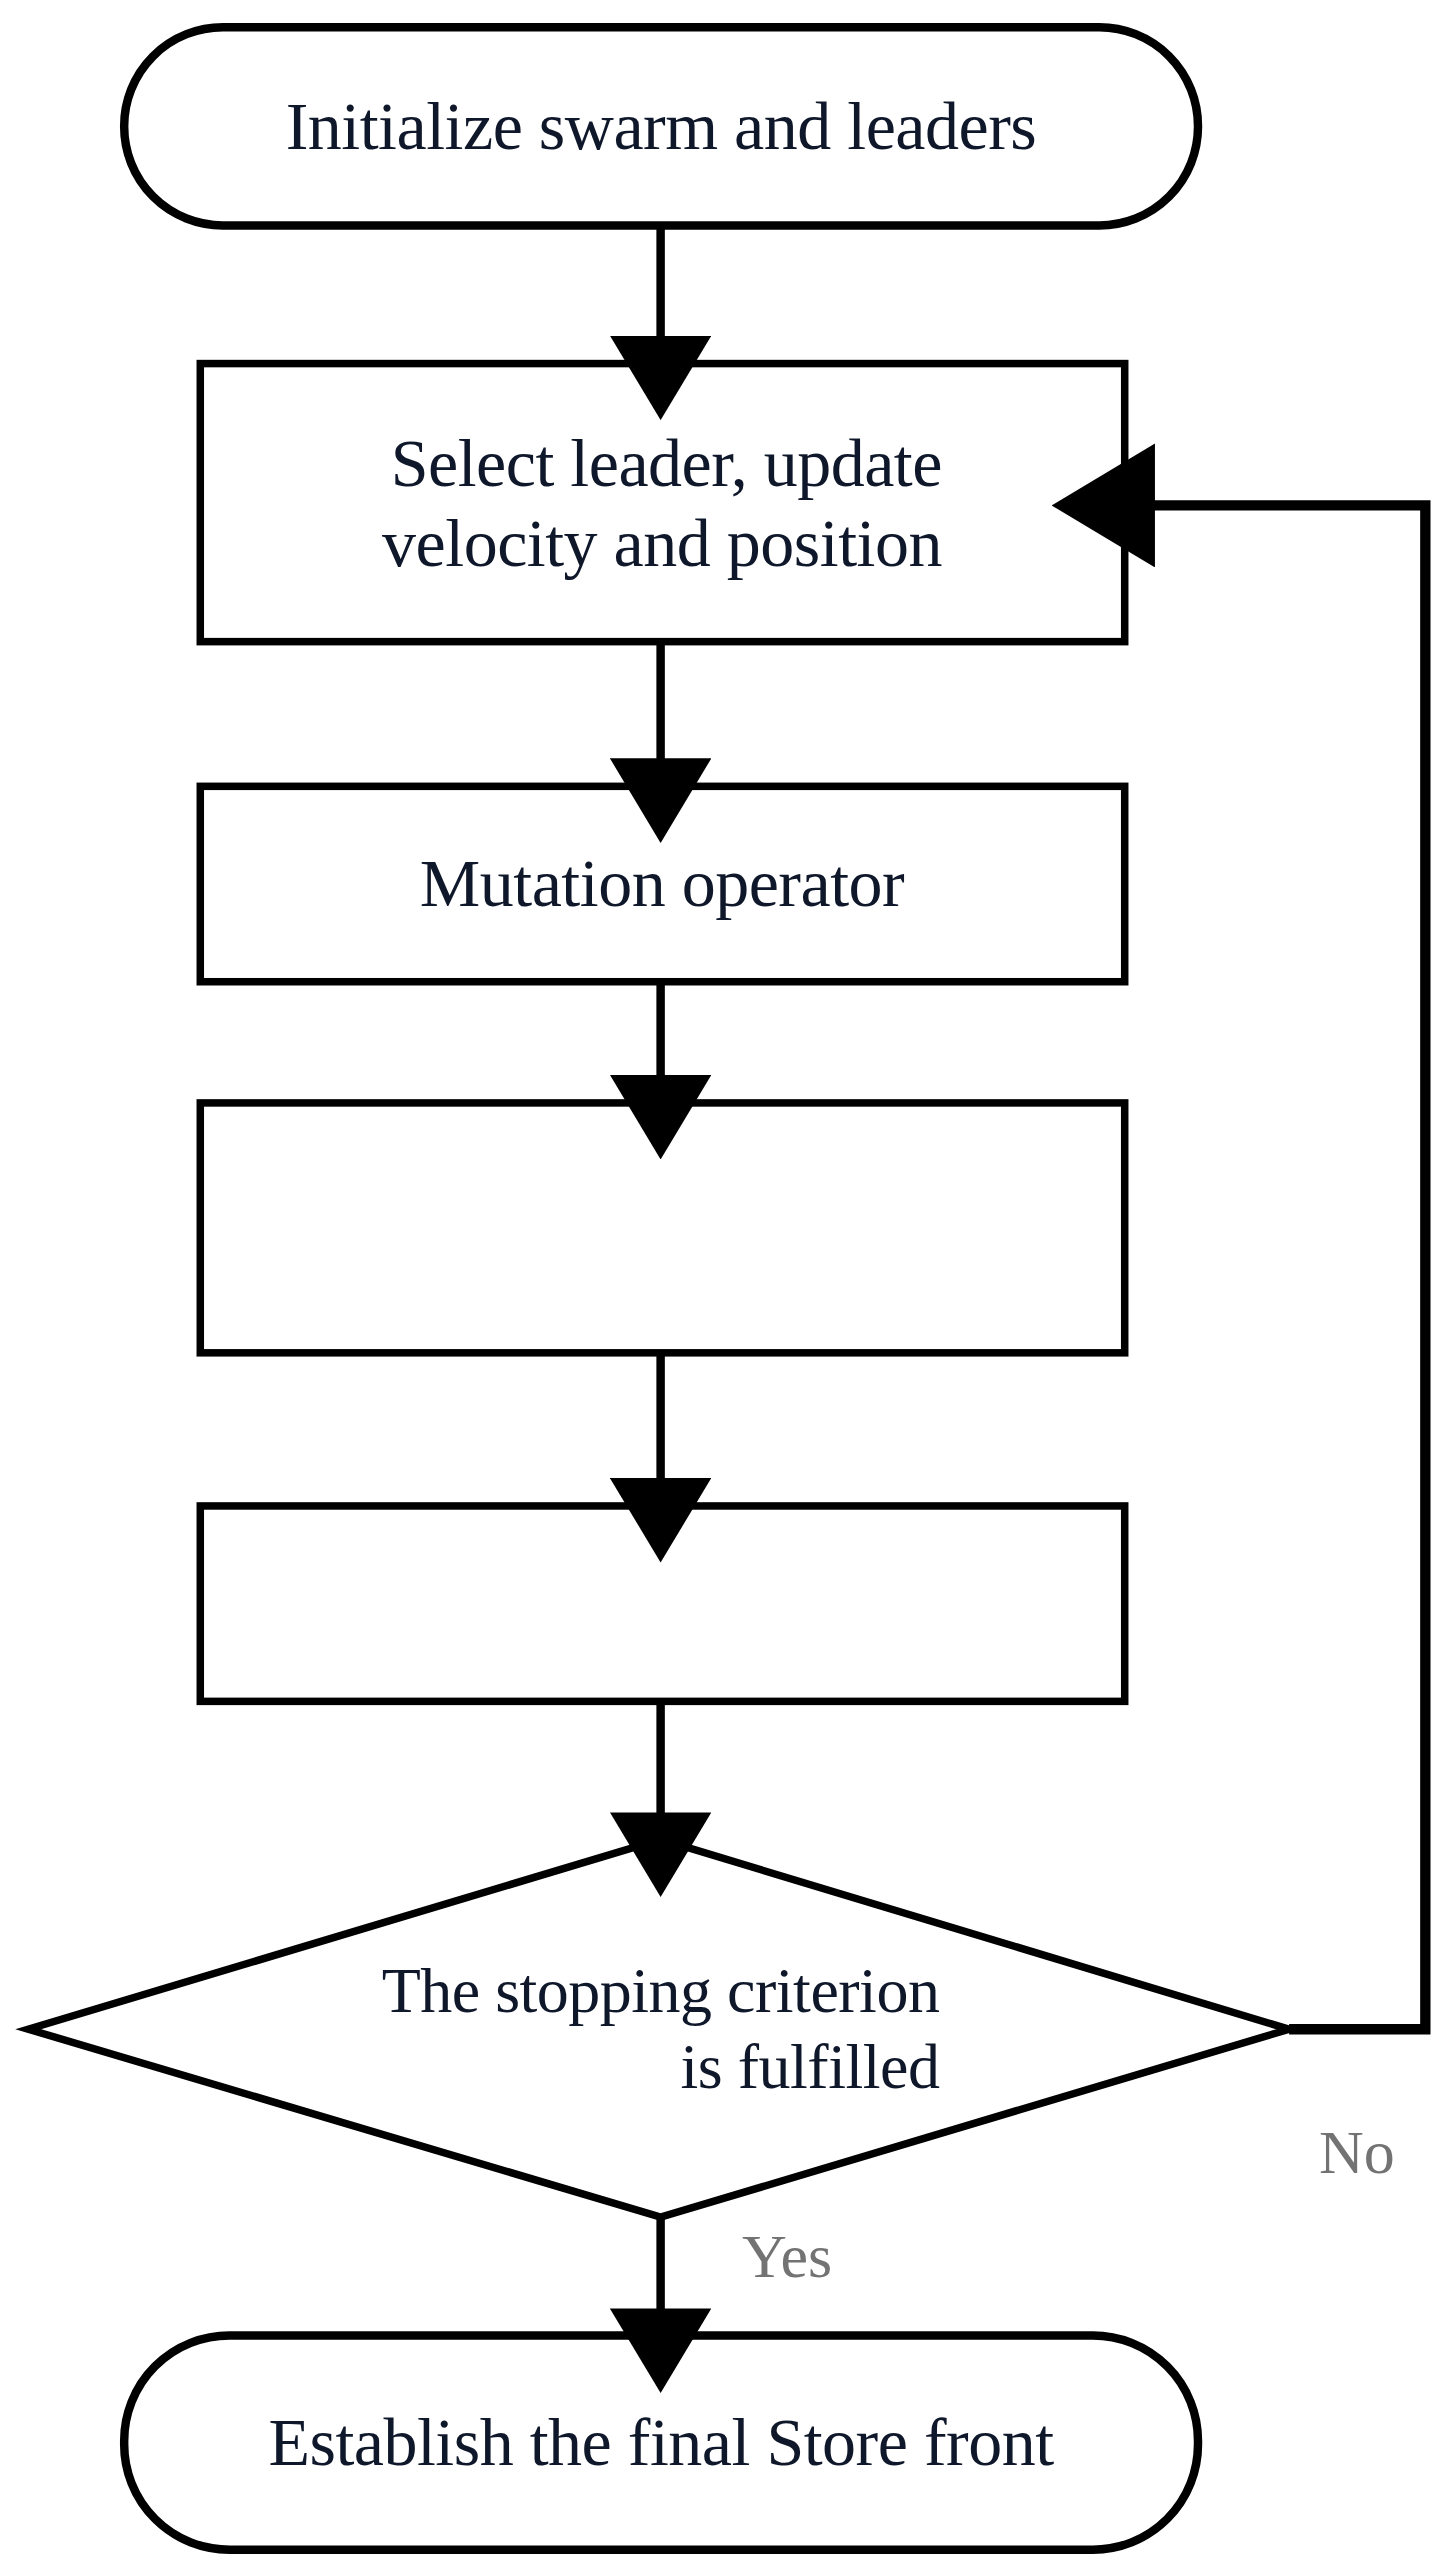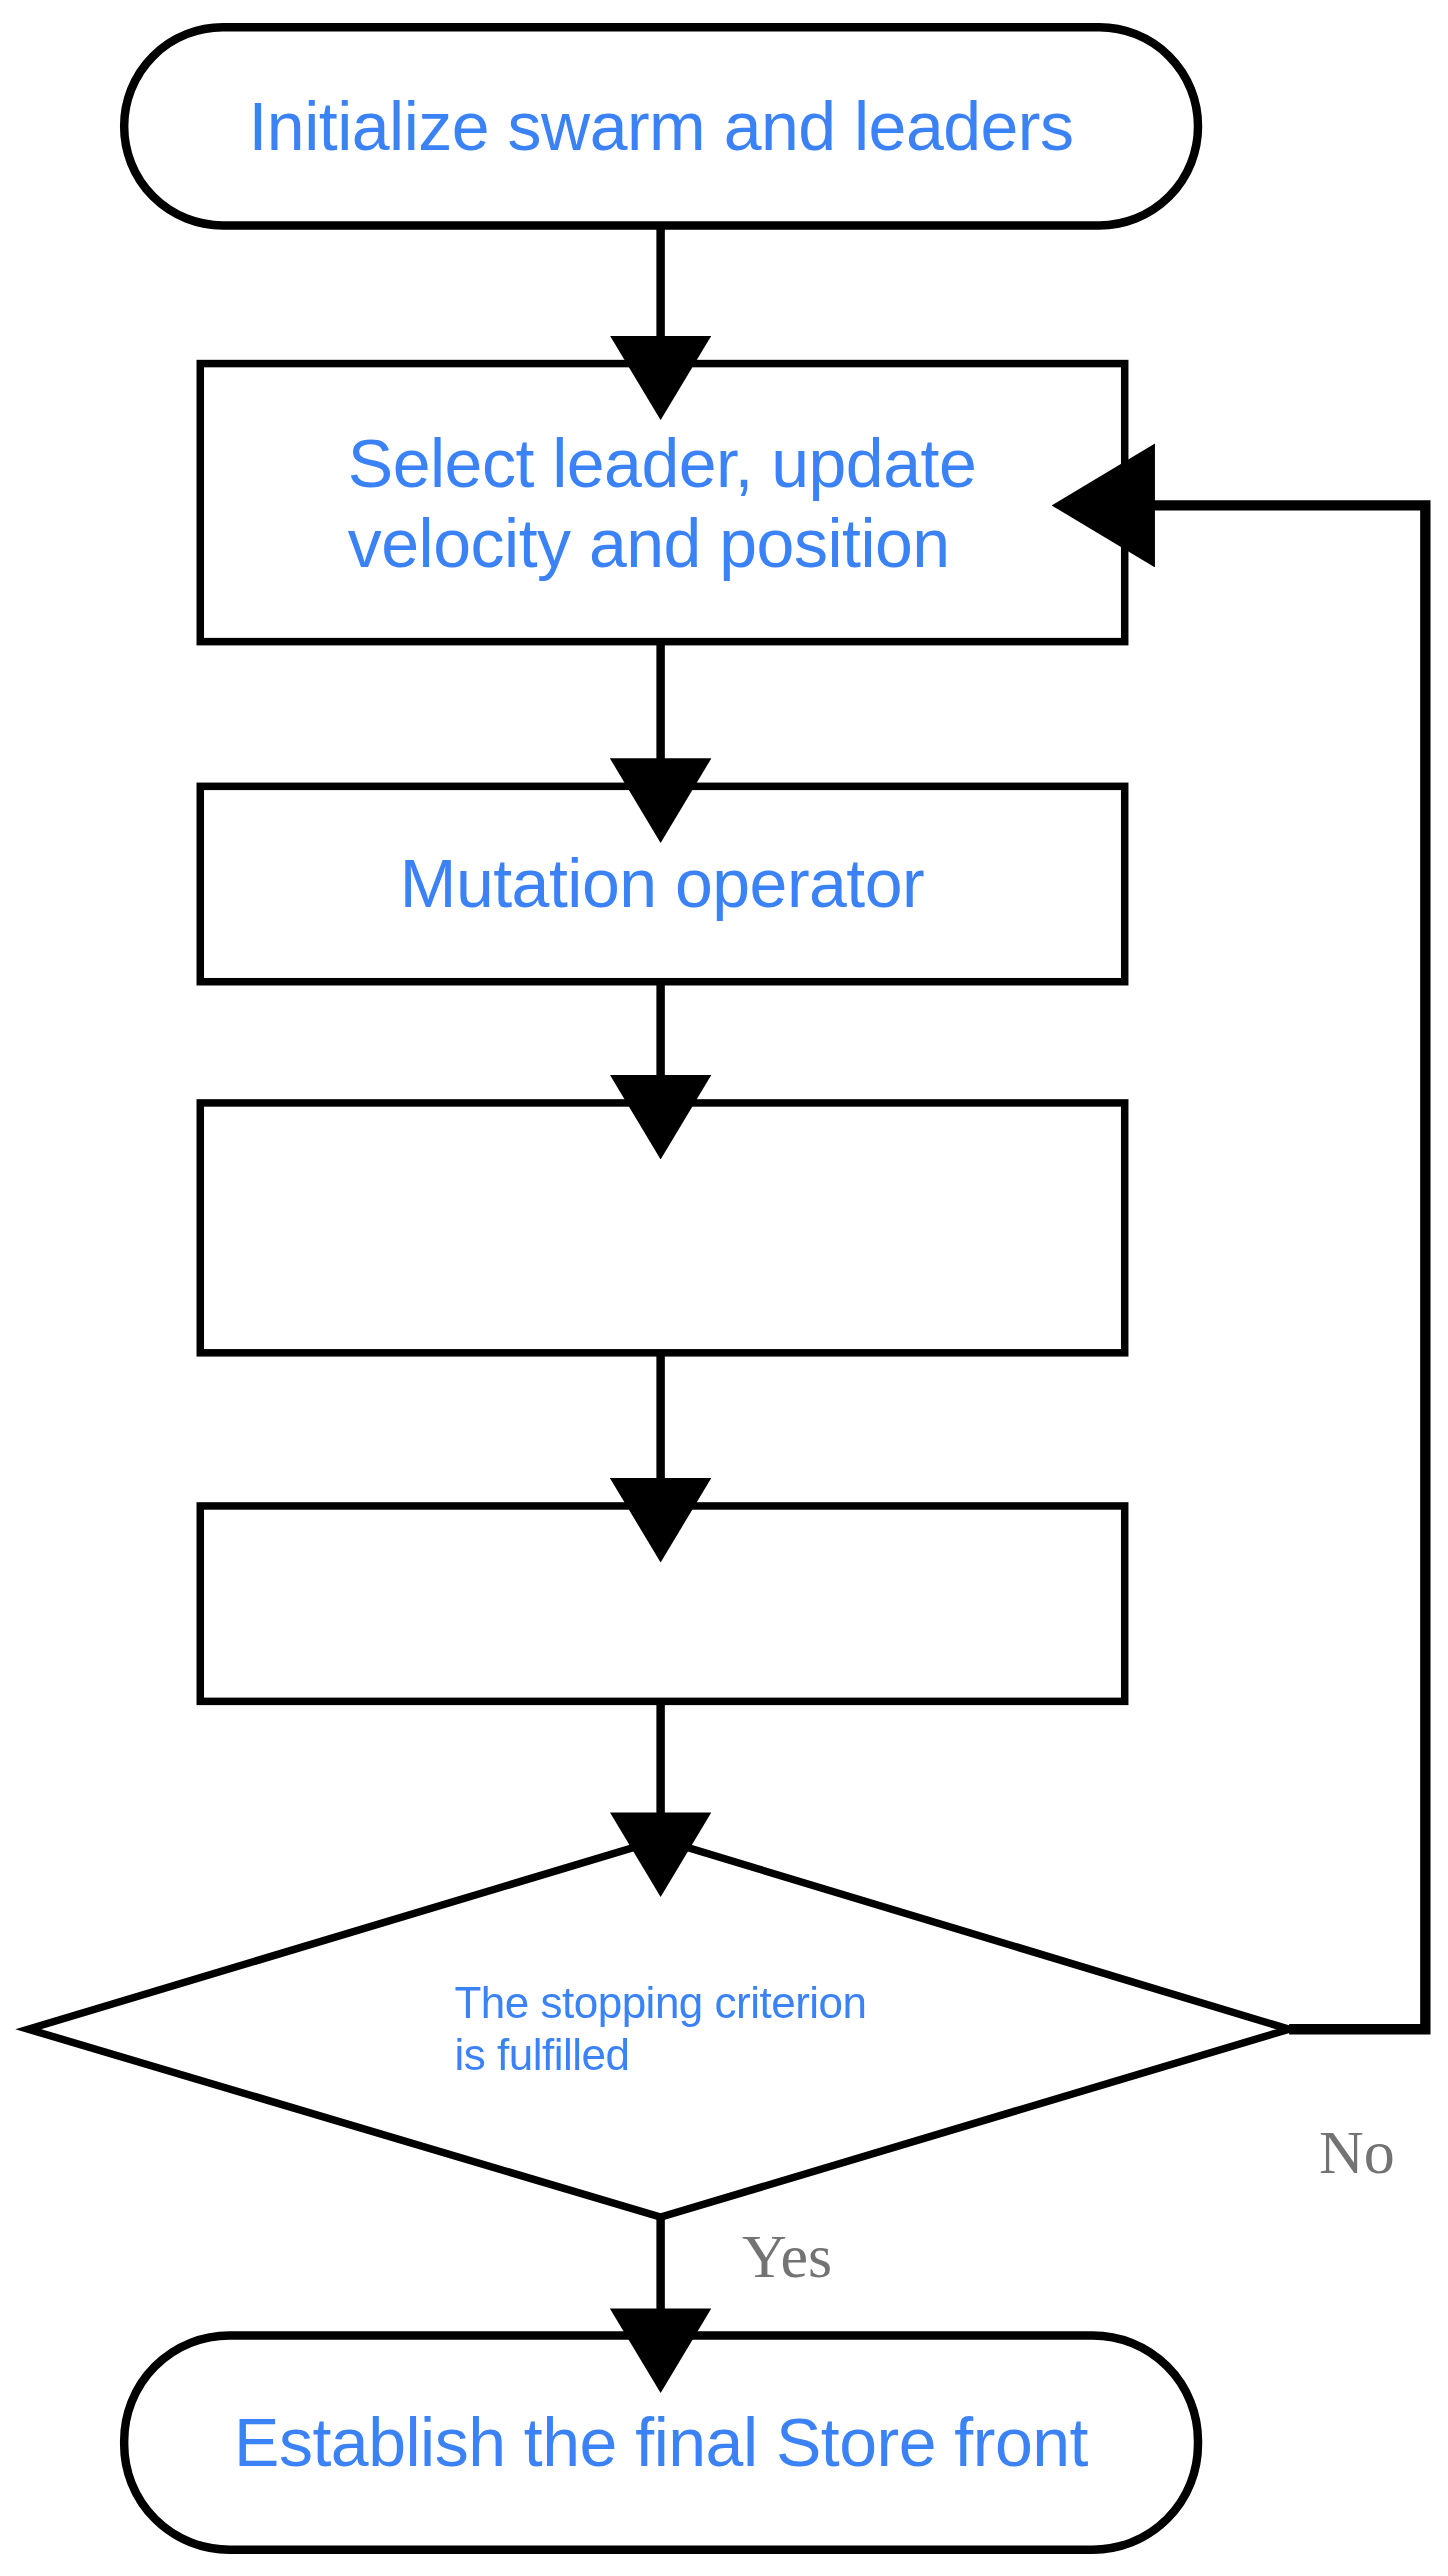--- a/index.html
+++ b/index.html
@@ -20,39 +20,39 @@
     left: 0;
     top: 0;
     width: 1449px;
     height: 2576px;
   }
   .node-label {
     position: absolute;
     display: flex;
     align-items: center;
     justify-content: center;
-    text-align: left;
-    color: #3b82f6;
-    font-family: Liberation Sans, sans-serif;
+    text-align: right;
+    color: #0f172a;
+    font-family: Liberation Serif, serif;
     font-weight: 400;
     line-height: 1.18;
     letter-spacing: -0.5px;
     white-space: pre-line;
     pointer-events: none;
   }
   .edge-label {
     position: absolute;
     color: #737373;
     font-family: "Liberation Serif", "DejaVu Serif", serif;
     font-weight: 400;
     line-height: 1;
     white-space: nowrap;
   }
   .sz-72 { font-size: 68px; }
-  .sz-68 { font-size: 44px; }
+  .sz-68 { font-size: 64px; }
   .sz-66 { font-size: 62px; }
 </style>
 </head>
 <body>
 
 <div id="canvas">
 
   <svg id="flow-svg" viewBox="0 0 1542 2742">
     <defs>
       <marker id="arrowhead" markerWidth="10" markerHeight="12" refX="1.2" refY="6" orient="auto" markerUnits="strokeWidth">

